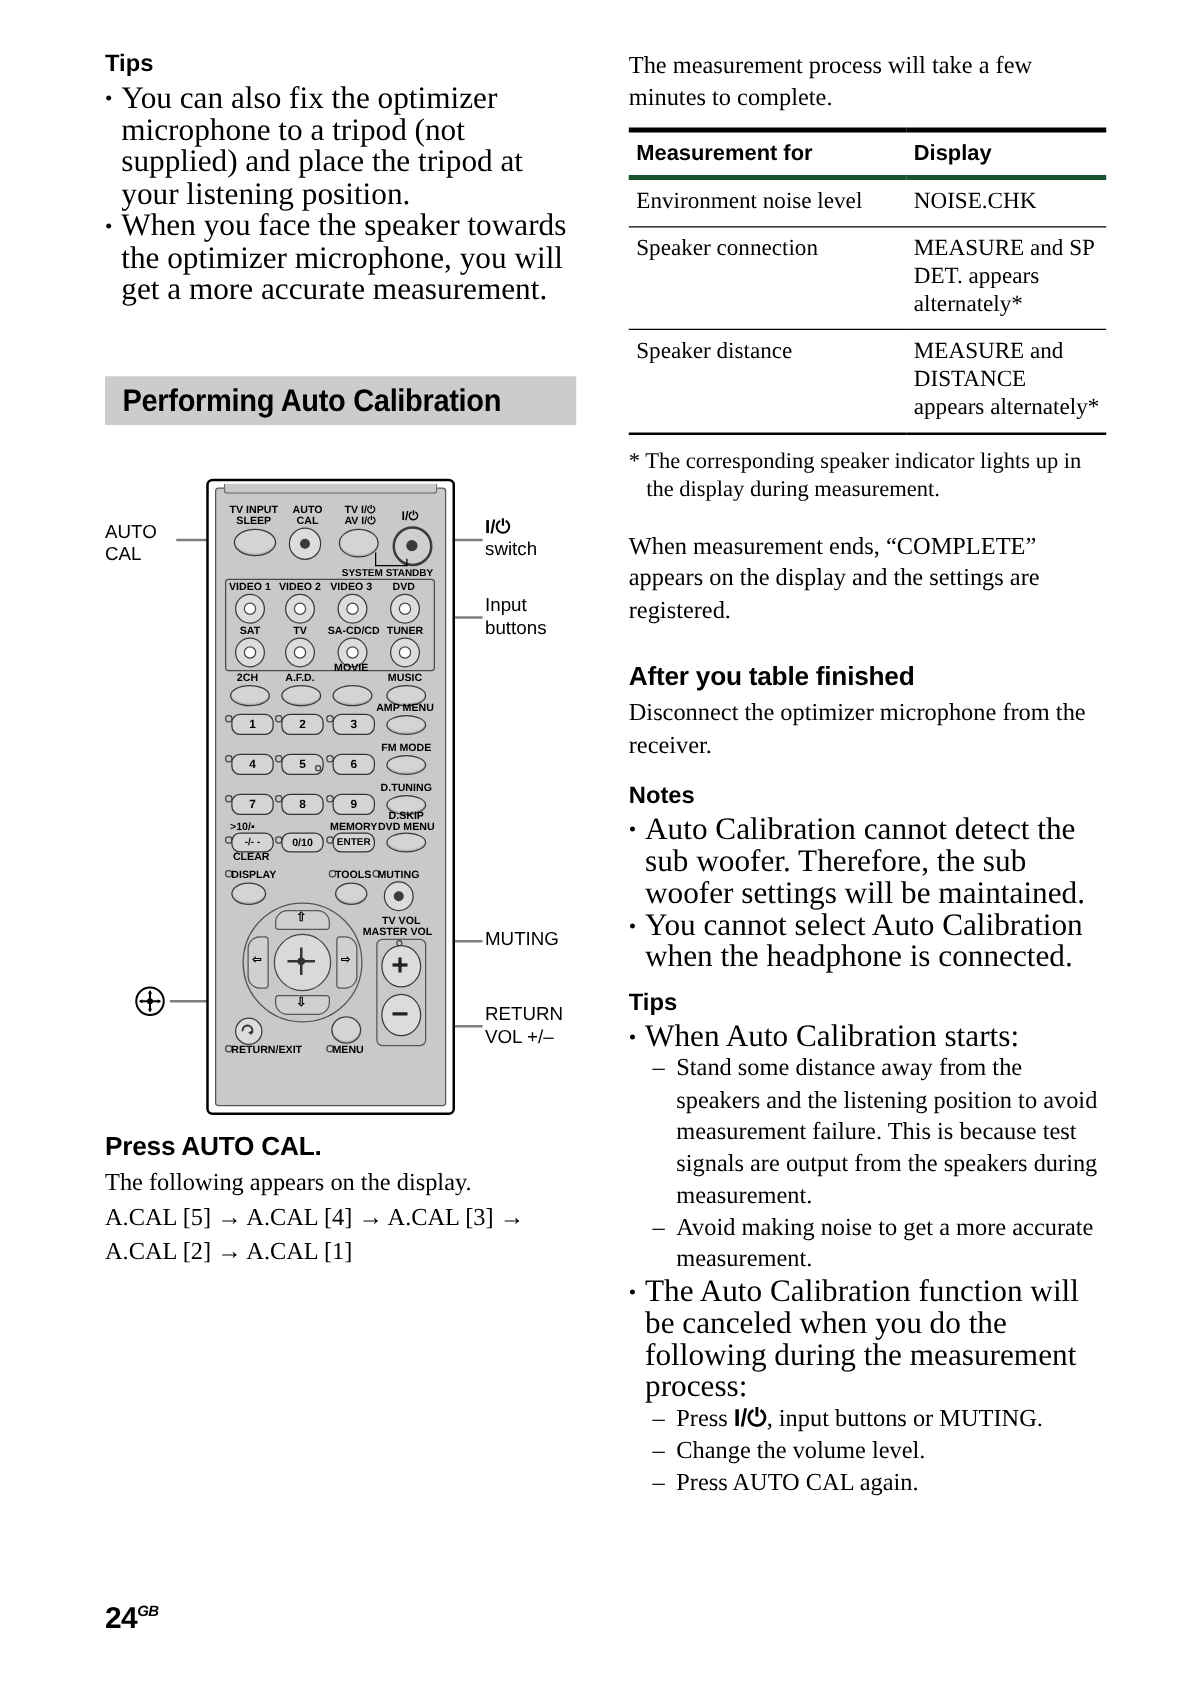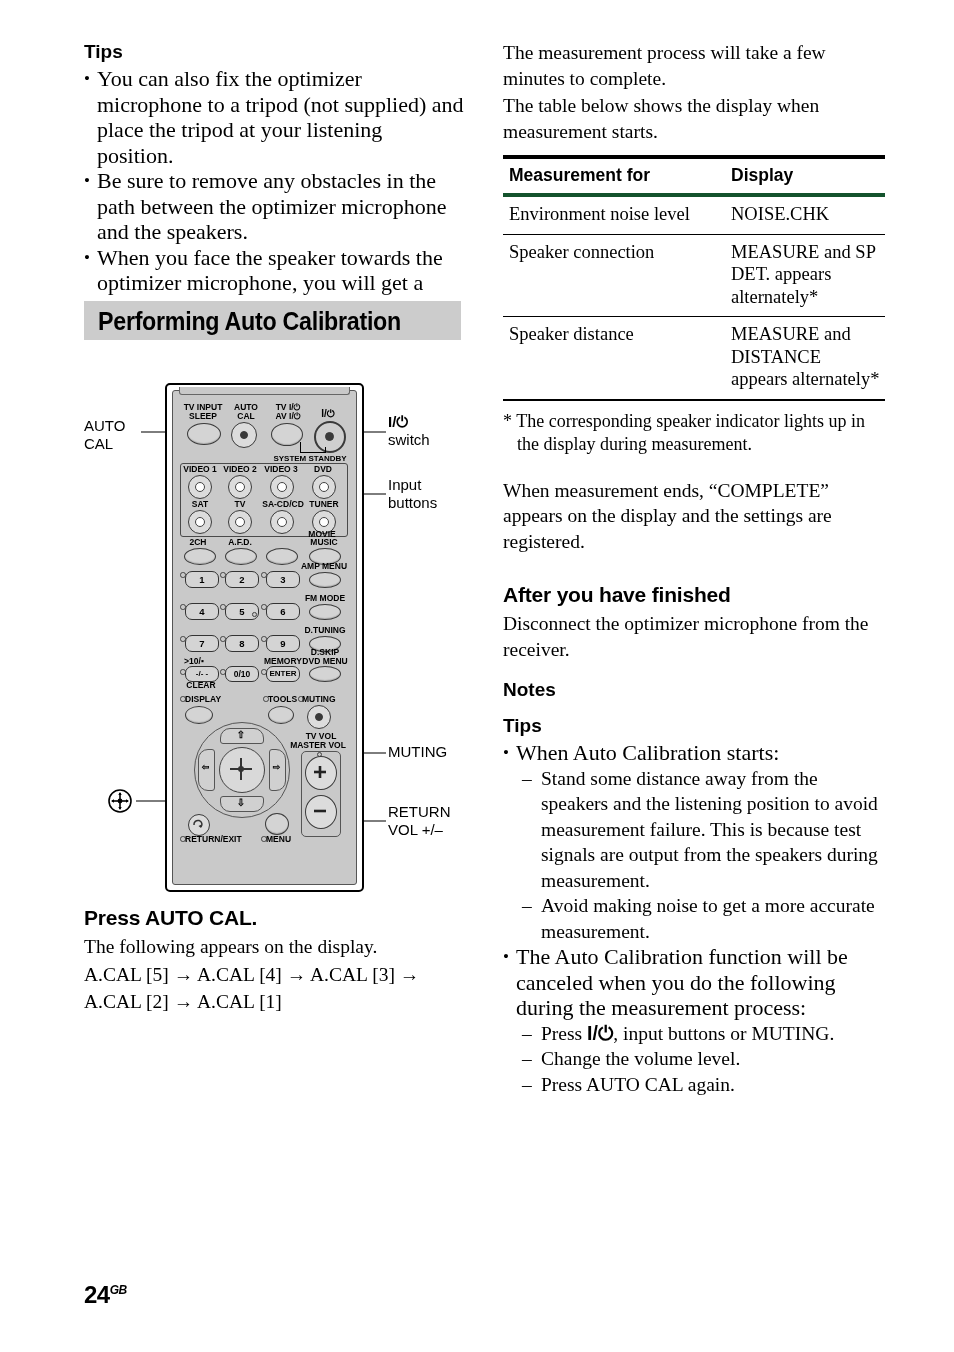--- a/index.html
+++ b/index.html
@@ -25,21 +25,21 @@
   .h-sub{
     font-family:"Liberation Sans", sans-serif;
     font-weight:bold;font-size:21px;line-height:26px;margin:0 0 3px 0;
     letter-spacing:-0.2px;
   }
   p.body{
     font-size:19.5px;line-height:25.5px;margin:0 0 2px 0;
   }
   ul.bul{list-style:none;margin:0;padding:0;}
   ul.bul>li{
-    font-size:22px;line-height:25.5px;
+    font-size:25px;line-height:25.5px;
     padding-left:13px;position:relative;margin:0;
   }
   ul.bul>li:before{
     content:"\2022";position:absolute;left:0;top:0;font-size:17px;line-height:25.5px;
   }
   ul.dash{list-style:none;margin:0;padding:0 0 0 19px;}
   ul.dash>li{
     font-size:19.5px;line-height:25.5px;
     padding-left:19px;position:relative;margin:0;
   }
@@ -166,21 +166,20 @@
 </style>
 </head>
 <body>
 
 <div class="page">
 
   <div class="col-left">
     <div class="h-bold">Tips</div>
     <ul class="bul">
       <li>You can also fix the optimizer microphone to a tripod (not supplied) and place the tripod at your listening position.</li>
-      <li>Be sure to remove any obstacles in the path between the optimizer microphone and the speakers.</li>
       <li>When you face the speaker towards the optimizer microphone, you will get a more accurate measurement.</li>
     </ul>
   </div>
 
   <div class="banner">
     <div class="banner-text">Performing Auto Calibration</div>
   </div>
 
   <div class="figure">
 
@@ -271,21 +270,21 @@
         </div>
       <div class="lbl" style="left:137px;top:115px;width:40px;">TUNER</div>
       <div class="btn-circle" style="left:145px;top:125px;width:22px;height:22px;">
           <div class="whitedot" style="left:6px;top:6px;width:8px;height:8px;"></div>
         </div>
 
       <div class="lbl" style="left:14px;top:153px;width:34px;">2CH</div>
       <div class="btn-oval" style="left:17px;top:163px;width:30px;height:15px;"></div>
       <div class="lbl" style="left:54px;top:153px;width:38px;">A.F.D.</div>
       <div class="btn-oval" style="left:58px;top:163px;width:30px;height:15px;"></div>
-      <div class="lbl" style="left:94px;top:145px;width:40px;margin-left:41px;">MOVIE</div>
+      <div class="lbl" style="left:94px;top:145px;width:40px;">MOVIE</div>
       <div class="btn-oval" style="left:99px;top:163px;width:30px;height:15px;"></div>
       <div class="lbl" style="left:137px;top:153px;width:40px;">MUSIC</div>
       <div class="btn-oval" style="left:142px;top:163px;width:30px;height:15px;"></div>
 
       <div class="tinyo" style="left:13px;top:187px;"></div>
       <div class="numbtn" style="left:18px;top:186px;width:32px;height:15px;line-height:15px;">1</div>
       <div class="tinyo" style="left:53px;top:187px;"></div>
       <div class="numbtn" style="left:58px;top:186px;width:32px;height:15px;line-height:15px;">2</div>
       <div class="tinyo" style="left:94px;top:187px;"></div>
       <div class="numbtn" style="left:99px;top:186px;width:32px;height:15px;line-height:15px;">3</div>
@@ -383,21 +382,20 @@
 
   <div style="position:absolute;left:84px;top:905px;width:390px;">
     <div class="h-sub">Press AUTO CAL.</div>
     <p class="body">The following appears on the display.</p>
     <p class="body">A.CAL [5] → A.CAL [4] → A.CAL [3] →</p>
     <p class="body">A.CAL [2] → A.CAL [1]</p>
   </div>
 
   <div class="col-right">
     <p class="body">The measurement process will take a few minutes to complete.</p>
-    <p class="body">The table below shows the display when measurement starts.</p>
 
     <table class="tbl">
       <colgroup>
           <col class="c1">
           <col class="c2">
         </colgroup>
       <thead>
         <tr>
           <th>Measurement for</th>
           <th>Display</th>
@@ -416,24 +414,28 @@
           <td>Speaker distance</td>
           <td>MEASURE and DISTANCE appears alternately*</td>
         </tr>
       </tbody>
     </table>
 
     <p class="footnote">* The corresponding speaker indicator lights up in the display during measurement.</p>
 
     <p class="body" style="margin-top:22px;">When measurement ends, “COMPLETE” appears on the display and the settings are registered.</p>
 
-    <div class="h-sub" style="margin-top:28px;">After you have finished</div>
+    <div class="h-sub" style="margin-top:28px;">After you table finished</div>
     <p class="body">Disconnect the optimizer microphone from the receiver.</p>
 
     <div class="h-bold" style="margin-top:16px;">Notes</div>
+    <ul class="bul">
+      <li>Auto Calibration cannot detect the sub woofer. Therefore, the sub woofer settings will be maintained.</li>
+      <li>You cannot select Auto Calibration when the headphone is connected.</li>
+    </ul>
 
     <div class="h-bold" style="margin-top:12px;">Tips</div>
     <ul class="bul">
       <li>When Auto Calibration starts:</li>
     </ul>
     <ul class="dash">
       <li>Stand some distance away from the speakers and the listening position to avoid measurement failure. This is because test signals are output from the speakers during measurement.</li>
       <li>Avoid making noise to get a more accurate measurement.</li>
     </ul>
     <ul class="bul">

